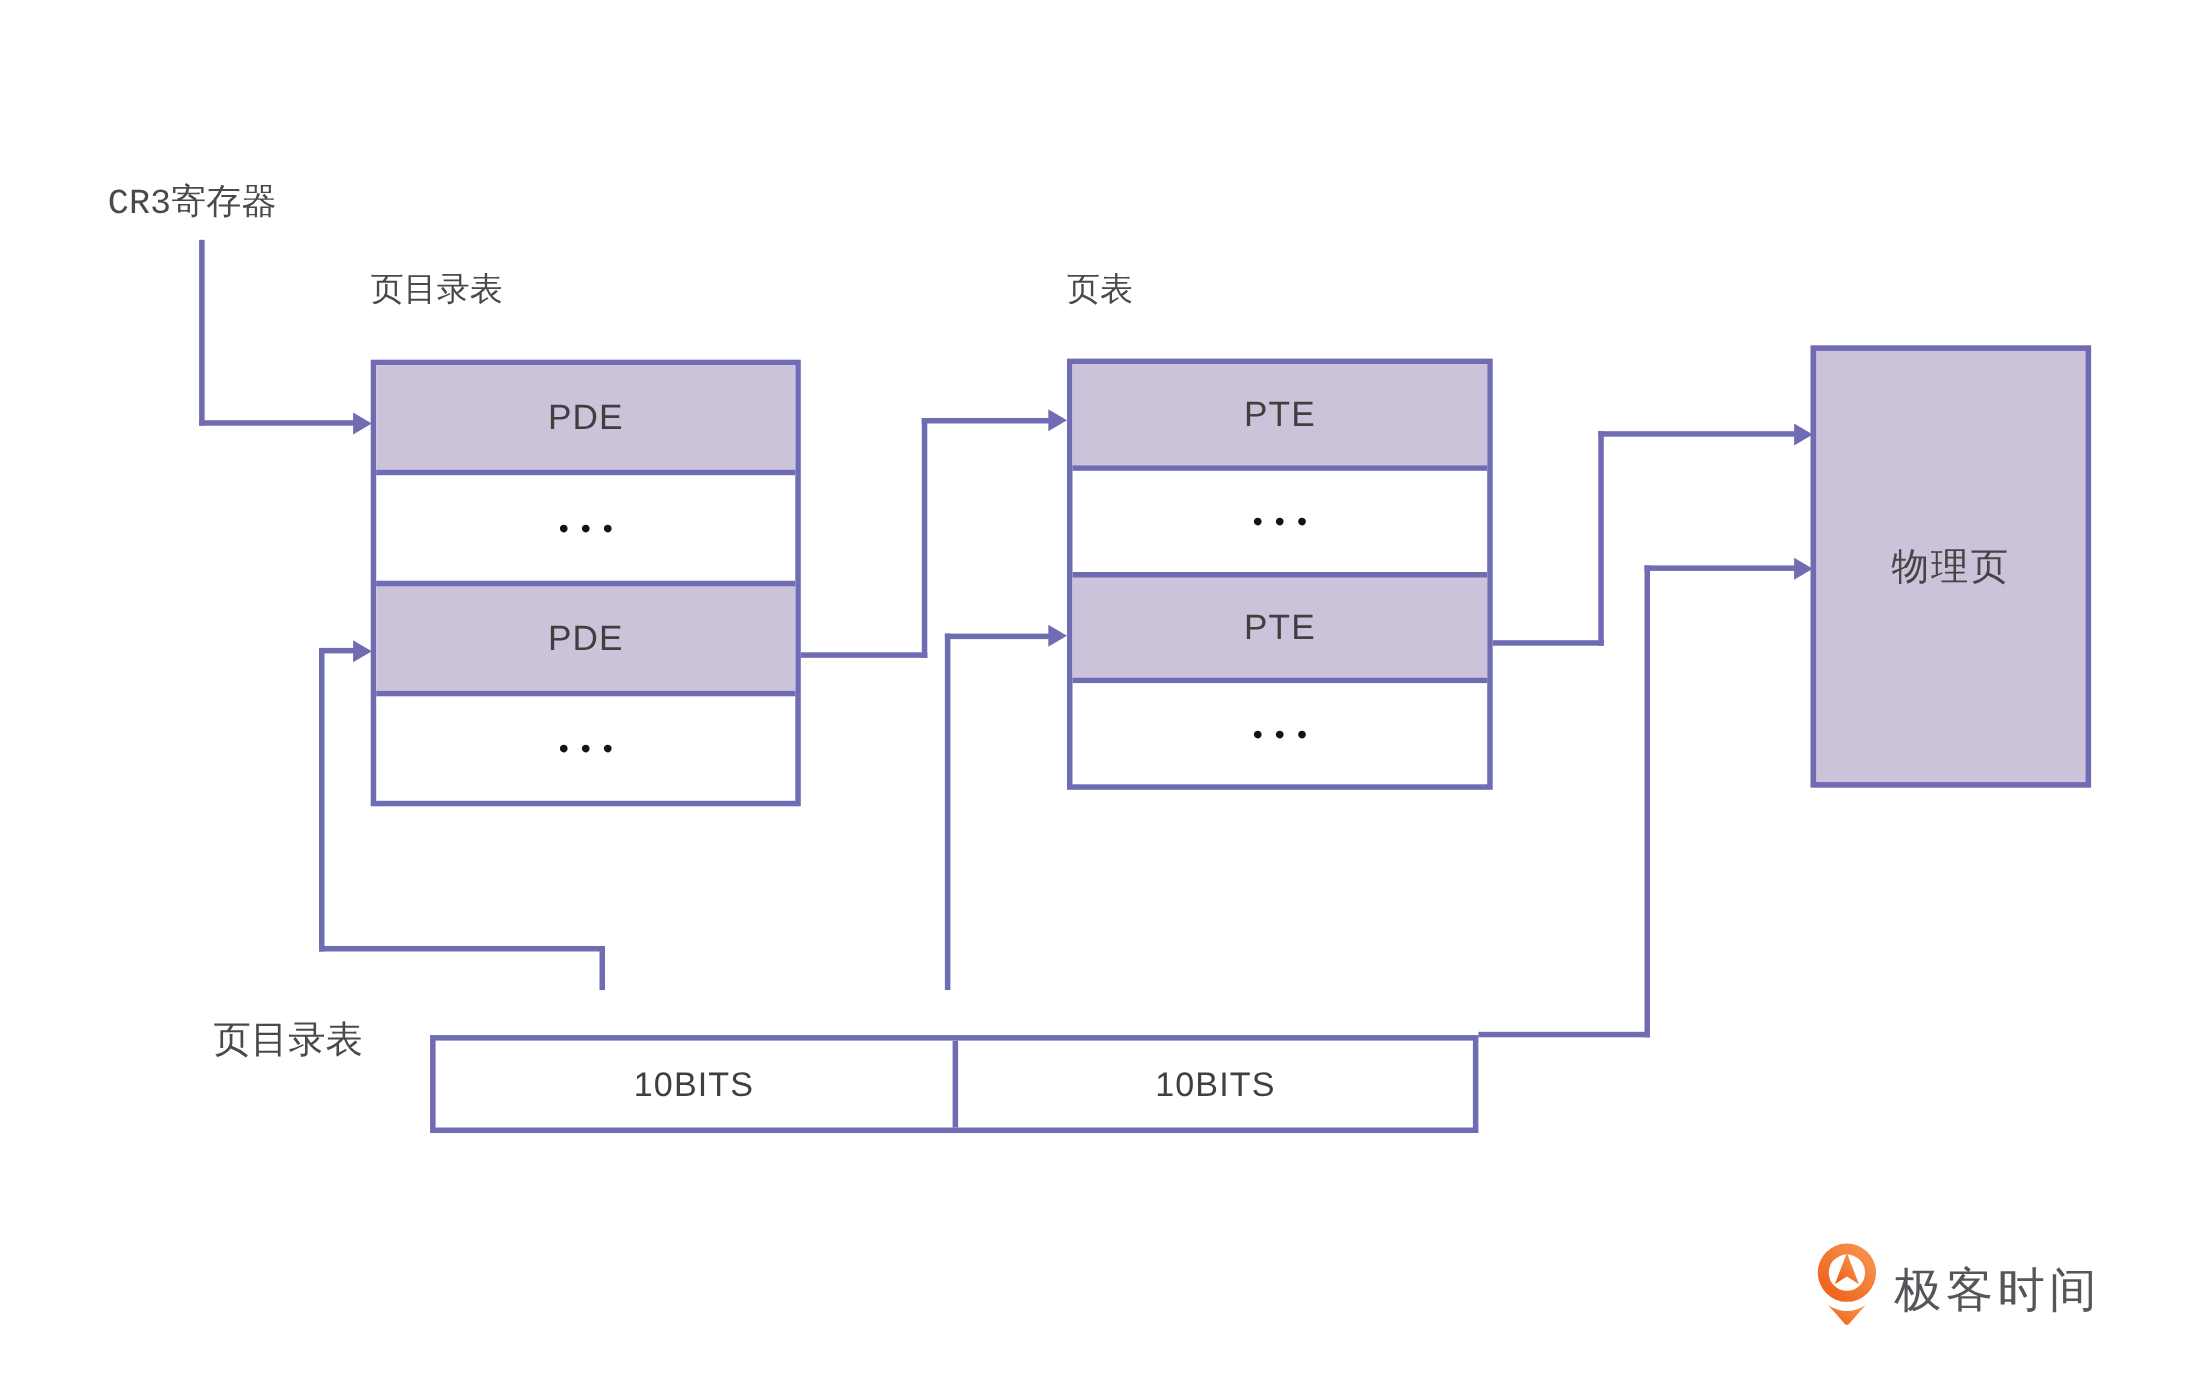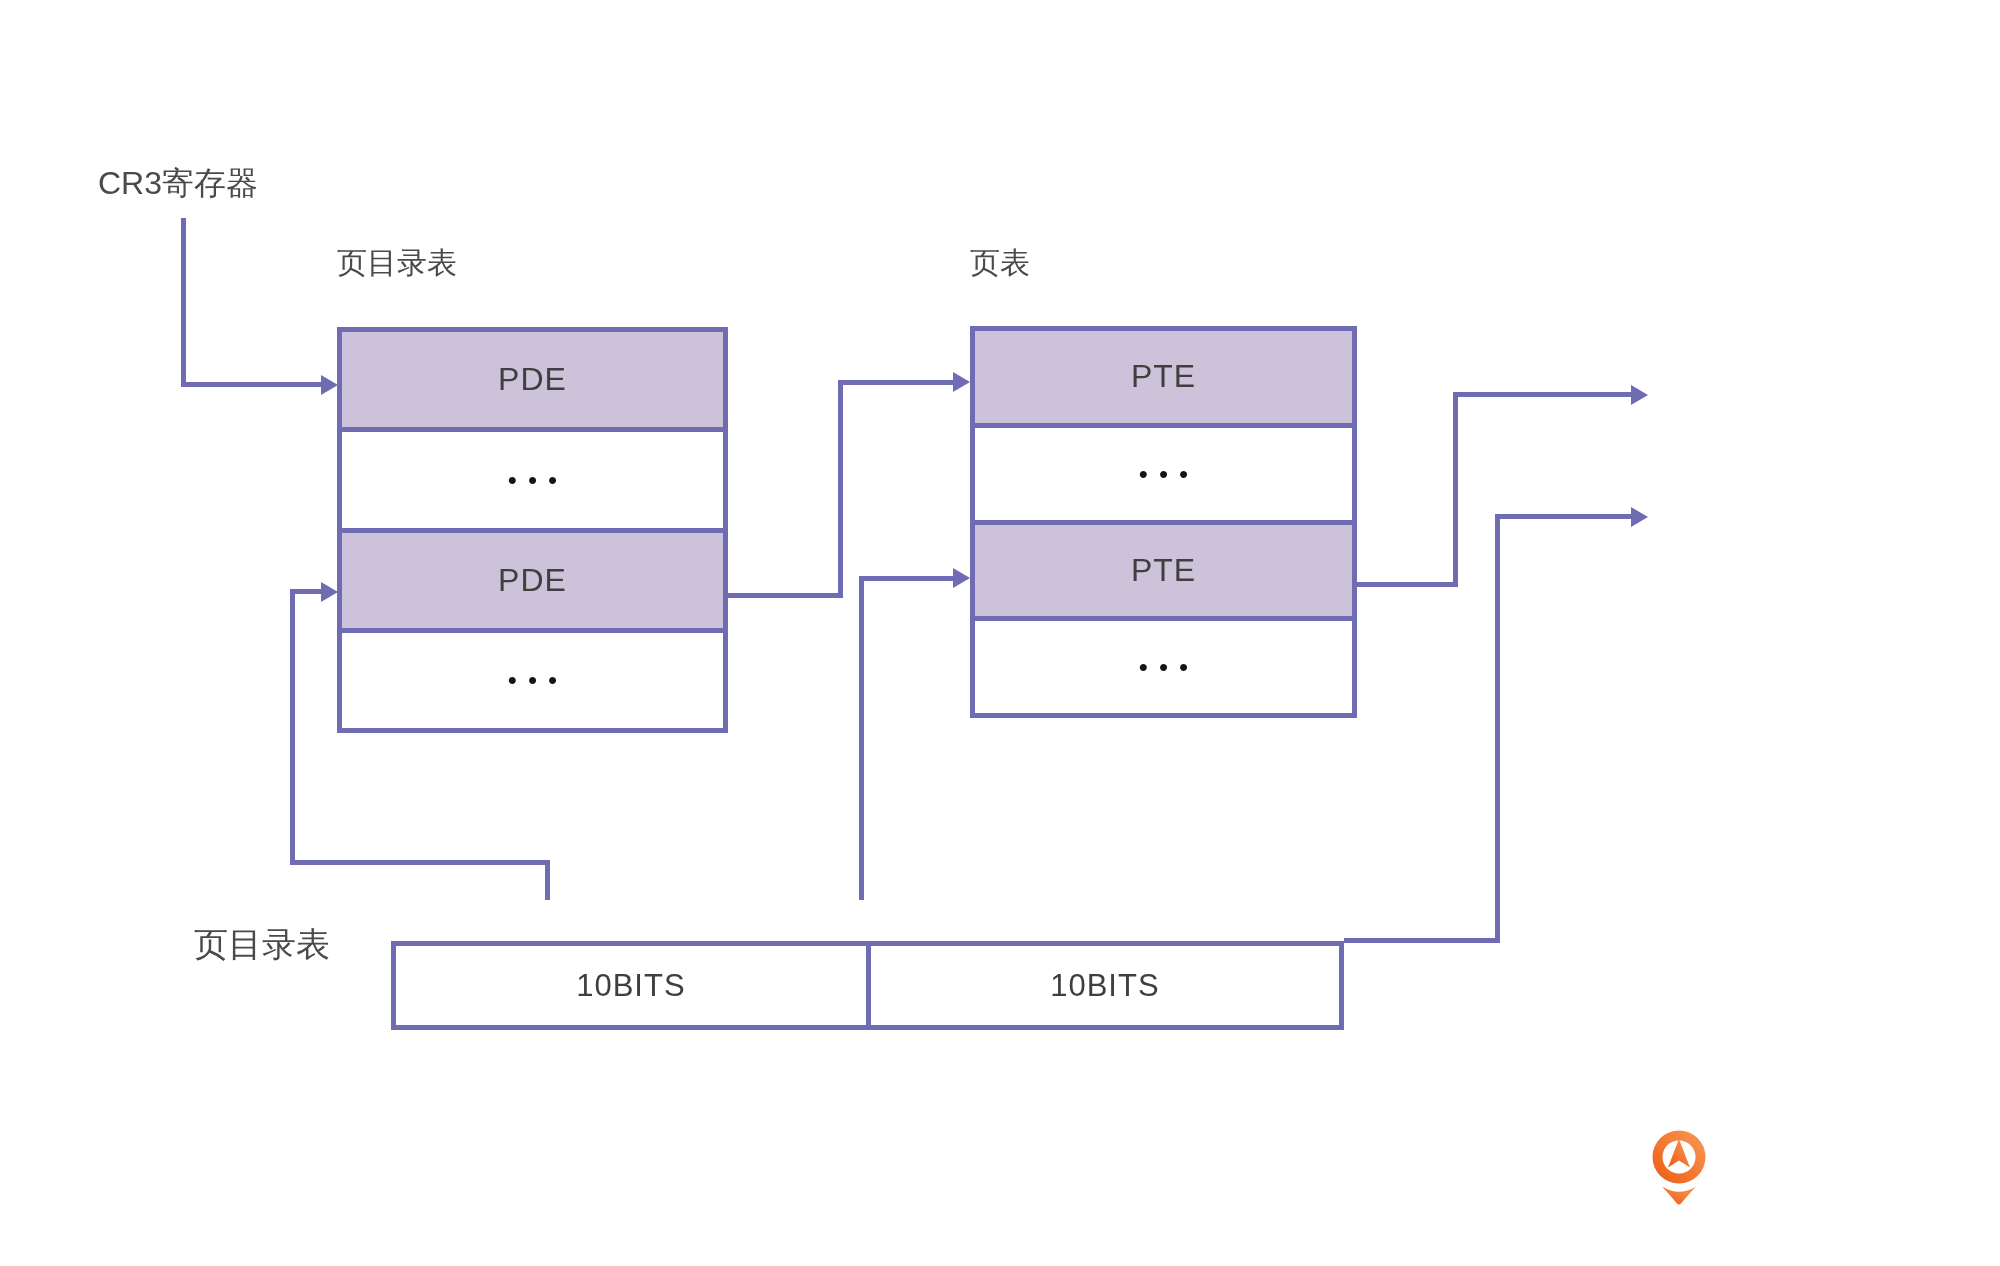--- a/index.html
+++ b/index.html
@@ -8,21 +8,21 @@
     --text-dark:#3f3f3f;
     --label-gray:#4a4a4a;
     --logo-text:#55565a;
   }
   html,body{margin:0;padding:0;background:#ffffff;}
   .canvas{
     position:relative;width:2000px;height:1266px;background:#ffffff;overflow:hidden;
     font-family:"Liberation Sans","DejaVu Sans",sans-serif;
   }
   .abs{position:absolute;}
-  .label{color:var(--label-gray);font-weight:500;white-space:nowrap;}
+  .label{color:var(--label-gray);font-weight:500;white-space:nowrap;font-family:Liberation Mono, monospace;}
   .table-title{color:var(--label-gray);font-size:30px;font-weight:500;text-align:left;}
   
   .etable{
     position:absolute;box-sizing:border-box;border:5px solid var(--line);
     display:flex;flex-direction:column;background:#ffffff;
   }
   .etable .row{
     flex:1;display:flex;align-items:center;justify-content:center;
     box-sizing:border-box;
   }
@@ -93,20 +93,23 @@
       <span class="dots">•••</span>
     </div>
     <div class="row purple">
       <span class="entry-label">PTE</span>
     </div>
     <div class="row">
       <span class="dots">•••</span>
     </div>
   </div>
 
+  <div class="physical" style="left:1646px;top:314px;width:255px;height:402px;">
+    <span class="plabel">物理页</span>
+  </div>
 
   <div class="abs label" style="left:140px;top:922px;width:190px;font-size:34px;text-align:right;">页目录表</div>
 
   <div class="va-row" style="left:391px;top:897px;width:953px;height:89px;">
     <div class="va-cell" style="flex:314;">
       <span class="bits">10BITS</span>
     </div>
     <div class="va-cell" style="flex:313;">
       <span class="bits">10BITS</span>
     </div>
@@ -148,14 +151,15 @@
           <stop offset="0" stop-color="#f89b57"></stop>
           <stop offset="1" stop-color="#ed5a13"></stop>
         </linearGradient>
       </defs>
       <circle cx="29" cy="27" r="26.5" fill="url(#og)"></circle>
       <circle cx="29" cy="27" r="16.5" fill="#ffffff"></circle>
       <polygon points="29,9 40,37.5 29,30.5 18,37.5" fill="url(#og)"></polygon>
       <path d="M 12,56.5 Q 29,67 46,56.5 Q 38,65 31.5,73 Q 29,76 26.5,73 Q 20,65 12,56.5 Z" fill="url(#og)"></path>
     </svg>
   </div>
+  <div class="logo-text" style="left:1722px;top:1144px;">极客时间</div>
 
 </div>
 
 </body></html>

